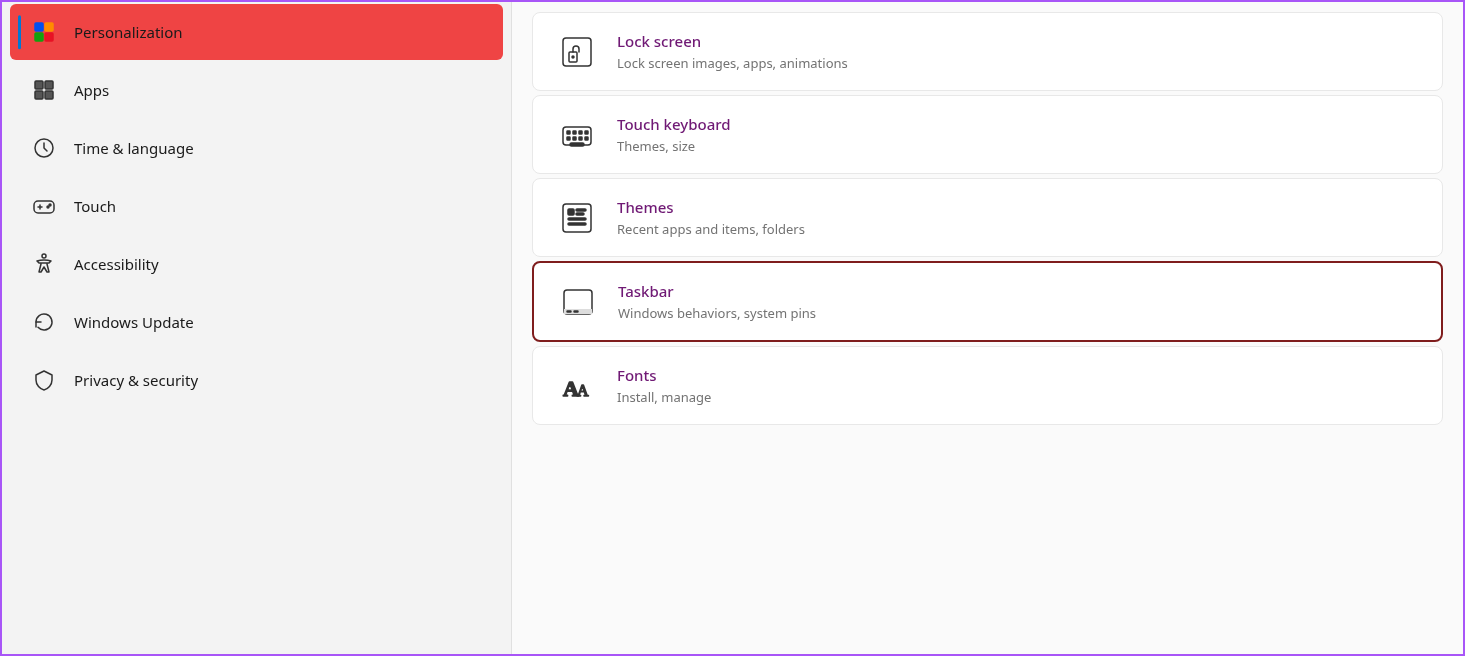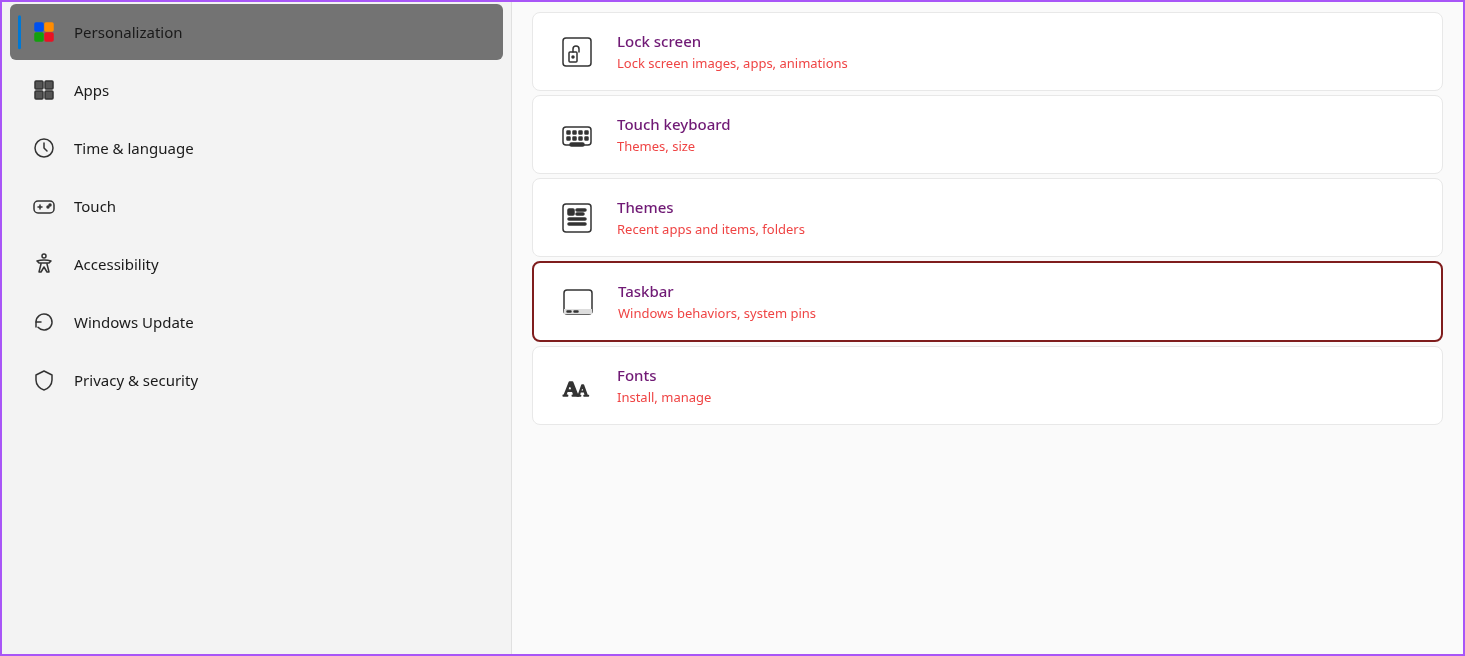--- a/index.html
+++ b/index.html
@@ -27,21 +27,21 @@
       display: flex;
       align-items: center;
       gap: 16px;
       padding: 14px 20px;
       cursor: pointer;
       border-radius: 6px;
       margin: 2px 8px;
       position: relative;
     }
     .sidebar-item.active {
-      background: #737373;
+      background: #ef4444;
     }
     .sidebar-item.active::before {
       content: '';
       position: absolute;
       left: 8px;
       top: 50%;
       transform: translateY(-50%);
       width: 3px;
       height: 60%;
       background: #0078d4;
@@ -105,21 +105,21 @@
     }
 
     .card-title {
       font-size: 15px;
       font-weight: 500;
       color: #701a75;
     }
 
     .card-subtitle {
       font-size: 13px;
-      color: #ef4444;
+      color: #737373;
     }
 
     
     svg {
       fill: none;
       stroke: #333;
       stroke-width: 1.5;
       stroke-linecap: round;
       stroke-linejoin: round;
     }

